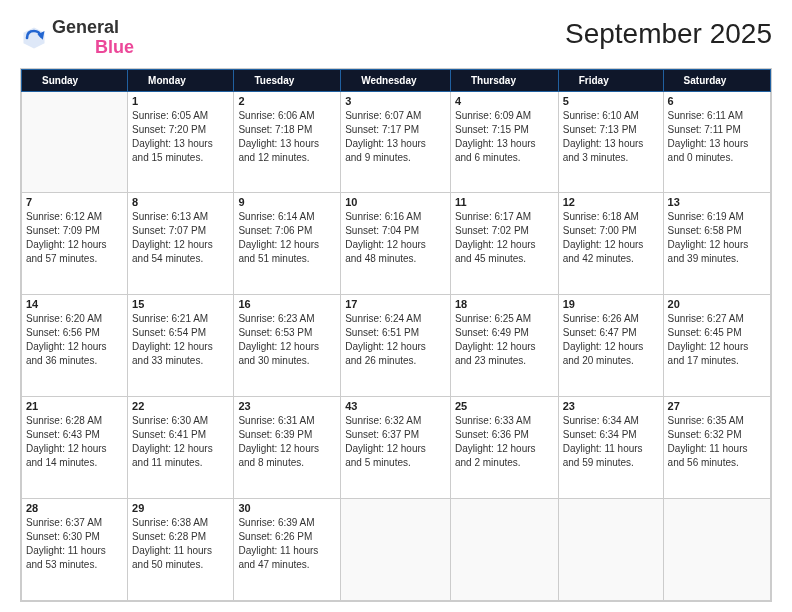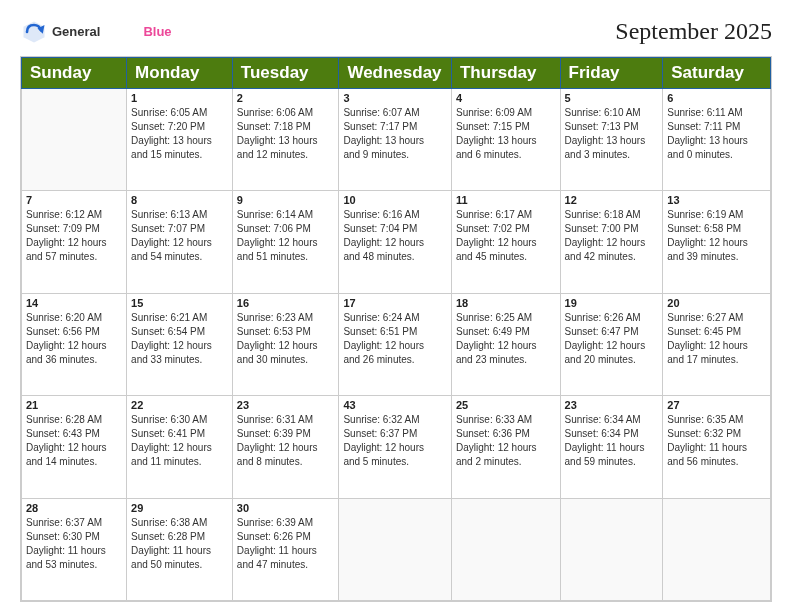--- a/index.html
+++ b/index.html
@@ -23,64 +23,63 @@
       align-items: flex-start;
       margin-bottom: 10px;
     }
     .logo {
       display: flex;
       align-items: center;
       gap: 4px;
     }
     .logo-text {
       display: flex;
-      flex-direction: row;
-      font-size: 13px;
+      flex-direction: column;
+      font-size: 18px;
       font-weight: bold;
       color: #333;
       line-height: 1.1;
     }
     .logo-text .general { color: #333; }
     .logo-text .blue { color: #ec4899; margin-left: 43px; }
     .logo-icon {
       width: 28px;
       height: 28px;
     }
     .title-block {
       text-align: right;
     }
     .title-block h1 {
-      font-size: 24px;
+      font-size: 28px;
       font-weight: normal;
       color: #222;
-      font-family: Liberation Serif, serif;
     }
     .title-block h2 {
       font-size: 14px;
       font-weight: normal;
       color: #444;
     }
     .calendar {
       flex: 1;
       border: 1px solid #ccc;
       border-collapse: collapse;
       width: 100%;
       font-size: 9.5px;
     }
     .calendar table {
       width: 100%;
       border-collapse: collapse;
       height: 100%;
     }
     .calendar thead tr th {
-      background-color: #4d7c0f;
+      background-color: #0f172a;
       color: #fff;
-      font-size: 17px;
+      font-size: 10px;
       font-weight: bold;
-      padding: 5px 8px;
+      padding: 5px 20px;
       border: 1px solid #2060a0;
       text-align: left;
     }
     .calendar tbody tr td {
       border: 1px solid #ccc;
       vertical-align: top;
       padding: 3px 4px;
       width: 113px;
       height: 85px;
     }

